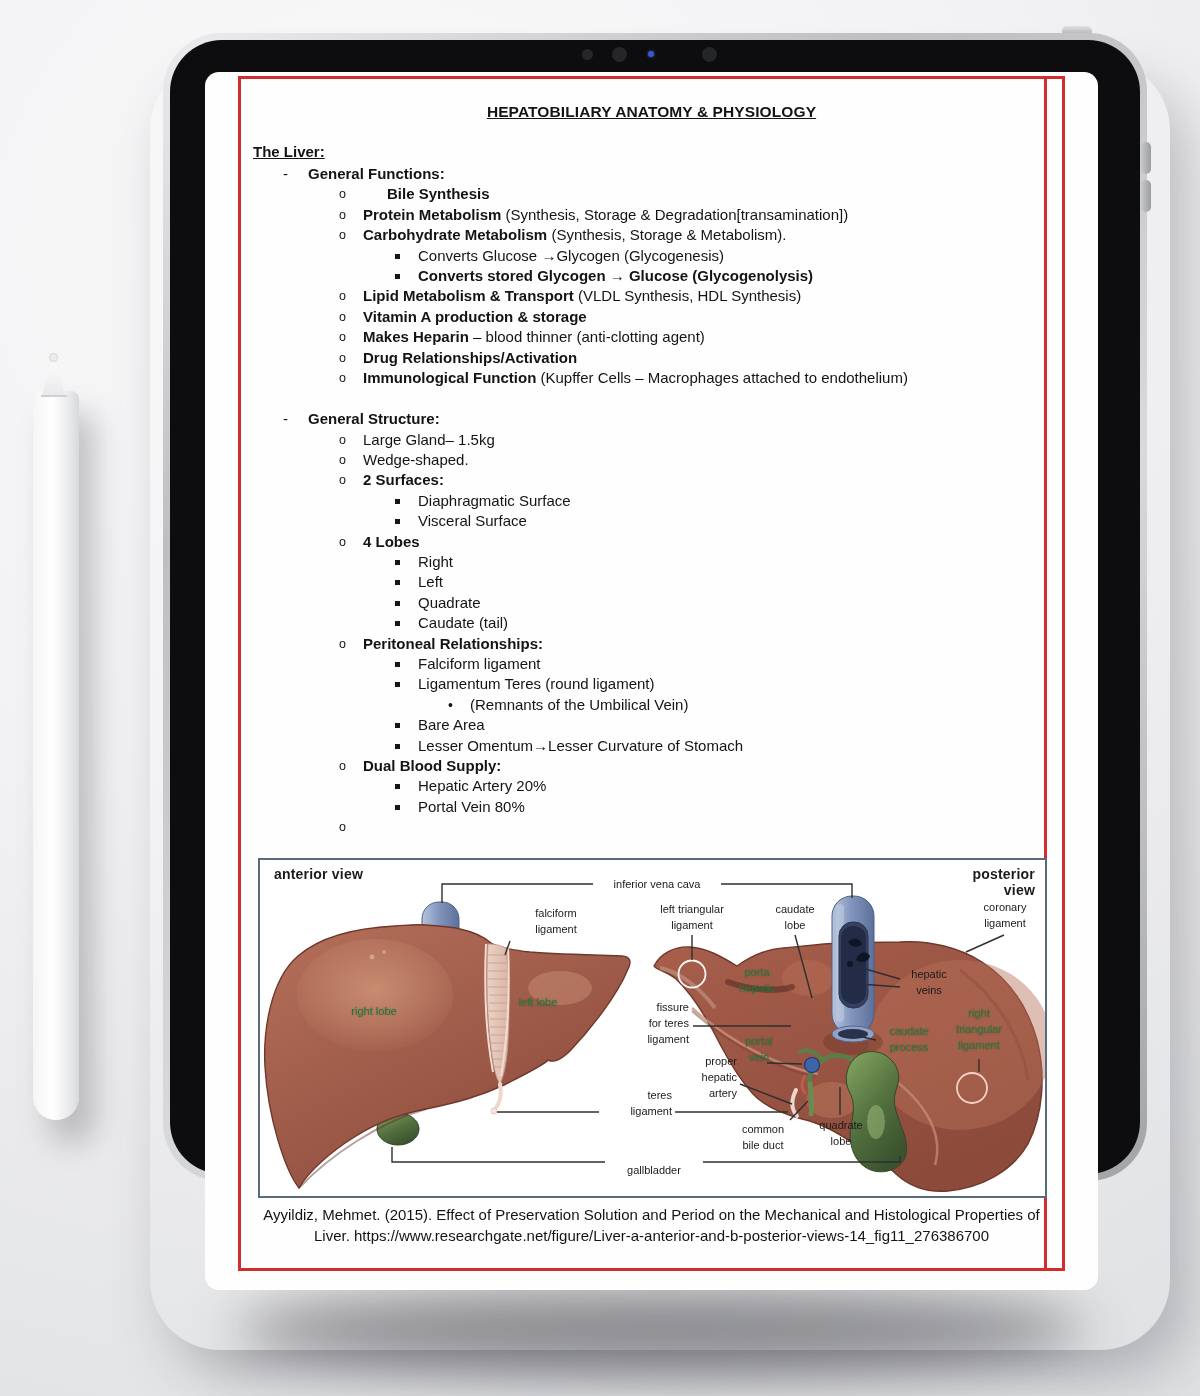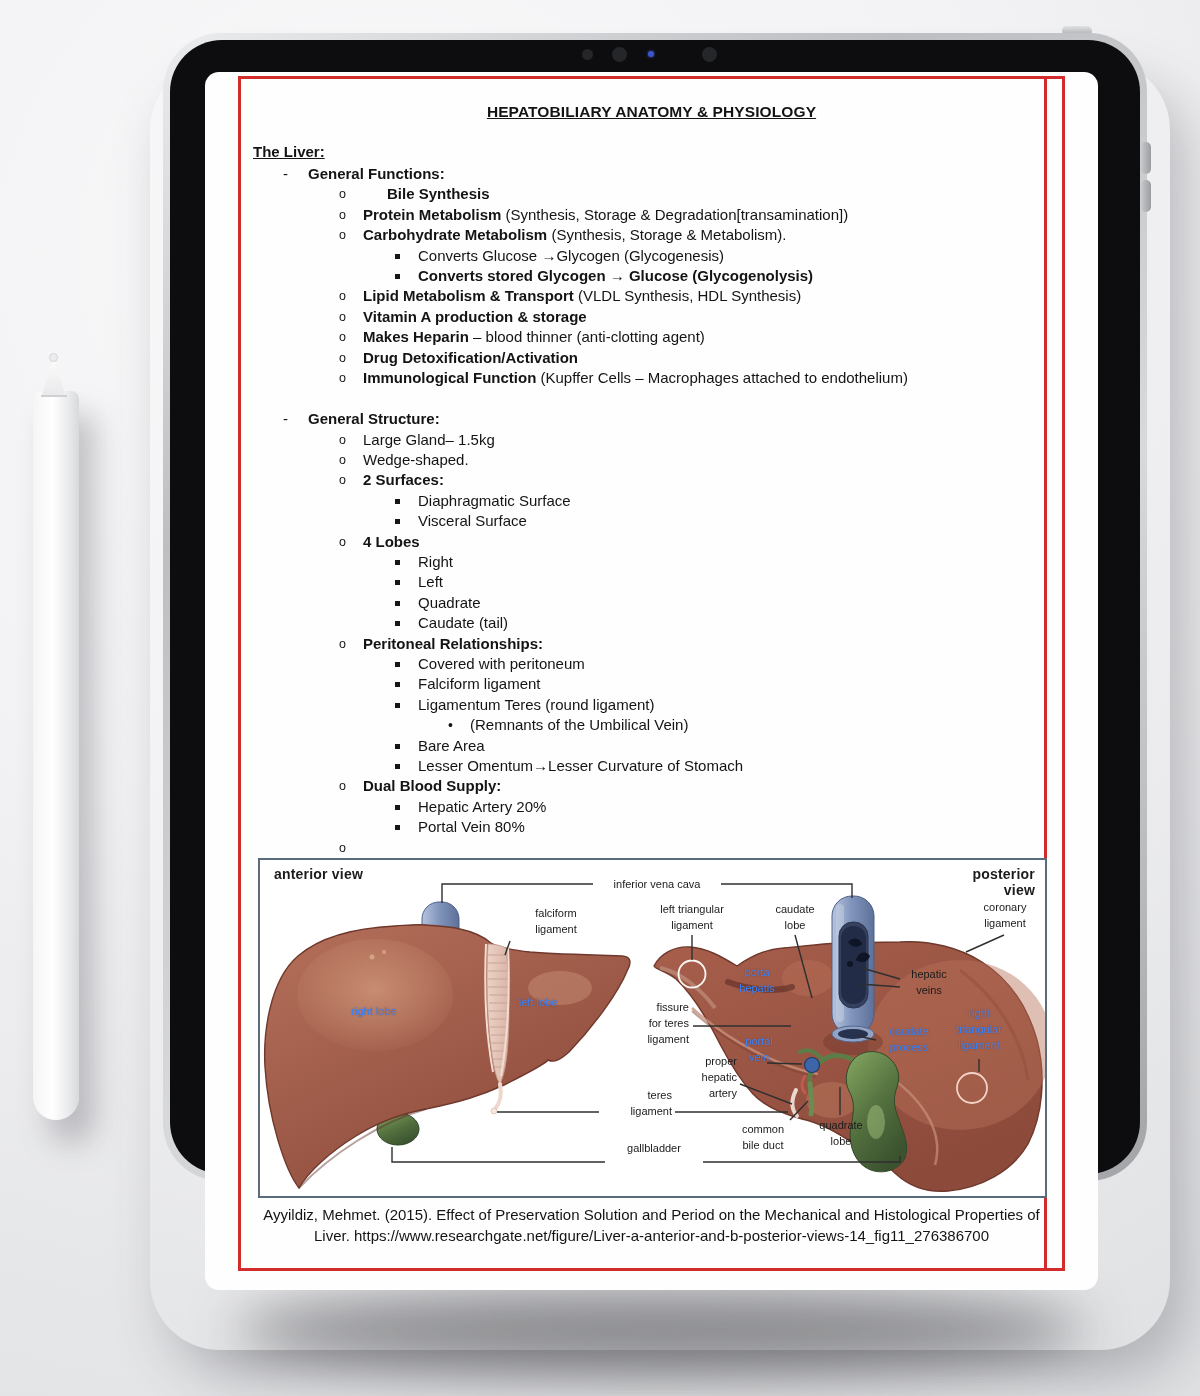--- a/index.html
+++ b/index.html
@@ -33,21 +33,21 @@
   .nl .bsq{position:absolute;width:5px;height:5px;background:#161616;top:7px;}
   .nl .txt{position:absolute;top:0;white-space:nowrap;}
   .bold{font-weight:700;} .ital{font-style:italic;}
   .citation{position:absolute;left:33px;top:1132px;width:827px;text-align:center;font-size:15px;line-height:21px;}
   
   .figure{position:absolute;left:53px;top:786px;width:789px;height:340px;background:#fff;
       border:2px solid #5a6b7c;box-sizing:border-box;}
   .figure svg{position:absolute;left:0;top:0;}
   .fl{position:absolute;font-size:11px;line-height:16px;color:#1b1b1b;white-space:pre-line;text-align:center;}
   .fl.ra{text-align:right;} .fl.la{text-align:left;}
-  .fl.light{color:#3b82f6;text-shadow:0 0 2px rgba(80,35,25,.4);}
+  .fl.light{color:#15803d;text-shadow:0 0 2px rgba(80,35,25,.4);}
   .fl.fb{font-weight:700;font-size:14px;letter-spacing:.2px;}
   
   .pencil-body{position:absolute;left:33px;top:391px;width:46px;height:729px;z-index:1;
       border-radius:8px 8px 23px 23px;
       background:linear-gradient(90deg,#f5f5f6 0%,#ffffff 42%,#e9eaec 78%,#d8d9dc 100%);
       box-shadow:16px 24px 30px rgba(95,95,102,.35);}
   .pencil-cone{position:absolute;left:40px;top:357px;width:27px;height:39px;z-index:1;
       background:linear-gradient(180deg,#fdfdfd,#e9e9eb);
       clip-path:polygon(50% 0%, 6% 100%, 94% 100%);}
   .pencil-tip{position:absolute;left:49px;top:353px;width:9px;height:9px;border-radius:50%;z-index:1;
@@ -118,21 +118,21 @@
             <div class="nl">
               <span class="blt o" style="left: 86px;">o</span>
               <span class="txt" style="left: 110px;"><span class="bold">Vitamin A production &amp; storage</span></span>
             </div>
             <div class="nl">
               <span class="blt o" style="left: 86px;">o</span>
               <span class="txt" style="left: 110px;"><span class="bold">Makes Heparin</span><span> – blood thinner (anti-clotting agent)</span></span>
             </div>
             <div class="nl">
               <span class="blt o" style="left: 86px;">o</span>
-              <span class="txt" style="left: 110px;"><span class="bold">Drug Detoxification/Activation</span></span>
+              <span class="txt" style="left: 110px;"><span class="bold">Drug Relationships/Activation</span></span>
             </div>
             <div class="nl">
               <span class="blt o" style="left: 86px;">o</span>
               <span class="txt" style="left: 110px;"><span class="bold">Immunological Function</span><span> (Kupffer Cells – Macrophages attached to endothelium)</span></span>
             </div>
             <div style="height: 21px;"></div>
             <div class="nl">
               <span class="blt dash" style="left: 30px;">-</span>
               <span class="txt" style="left: 55px;"><span class="bold">General Structure:</span></span>
             </div>
@@ -172,24 +172,20 @@
               <span class="bsq" style="left: 142px;"></span>
               <span class="txt" style="left: 165px;"><span>Quadrate</span></span>
             </div>
             <div class="nl">
               <span class="bsq" style="left: 142px;"></span>
               <span class="txt" style="left: 165px;"><span>Caudate (tail)</span></span>
             </div>
             <div class="nl">
               <span class="blt o" style="left: 86px;">o</span>
               <span class="txt" style="left: 110px;"><span class="bold">Peritoneal Relationships:</span></span>
-            </div>
-            <div class="nl">
-              <span class="bsq" style="left: 142px;"></span>
-              <span class="txt" style="left: 165px;"><span>Covered with peritoneum</span></span>
             </div>
             <div class="nl">
               <span class="bsq" style="left: 142px;"></span>
               <span class="txt" style="left: 165px;"><span>Falciform ligament</span></span>
             </div>
             <div class="nl">
               <span class="bsq" style="left: 142px;"></span>
               <span class="txt" style="left: 165px;"><span>Ligamentum Teres (round ligament)</span></span>
             </div>
             <div class="nl">
@@ -364,21 +360,21 @@
 ligament</div>
               <div class="fl ra" style="left: 477px; top: 193px; transform: translateX(-100%);">proper
 hepatic
 artery</div>
               <div class="fl ra" style="left: 412px; top: 227px; transform: translateX(-100%);">teres
 ligament</div>
               <div class="fl" style="left: 503px; top: 261px; transform: translateX(-50%);">common
 bile duct</div>
               <div class="fl" style="left: 581px; top: 257px; transform: translateX(-50%);">quadrate
 lobe</div>
-              <div class="fl" style="left: 394px; top: 280px; transform: translateX(-50%);">gallbladder</div>
+              <div class="fl" style="left: 394px; top: 302px; transform: translateX(-50%);">gallbladder</div>
               <div class="fl light" style="left: 114px; top: 143px; transform: translateX(-50%);">right lobe</div>
               <div class="fl light" style="left: 278px; top: 134px; transform: translateX(-50%);">left lobe</div>
               <div class="fl light" style="left: 497px; top: 104px; transform: translateX(-50%);">porta
 hepatis</div>
               <div class="fl light" style="left: 499px; top: 173px; transform: translateX(-50%);">portal
 vein</div>
               <div class="fl light" style="left: 649px; top: 163px; transform: translateX(-50%);">caudate
 process</div>
               <div class="fl light" style="left: 719px; top: 145px; transform: translateX(-50%);">right
 triangular

